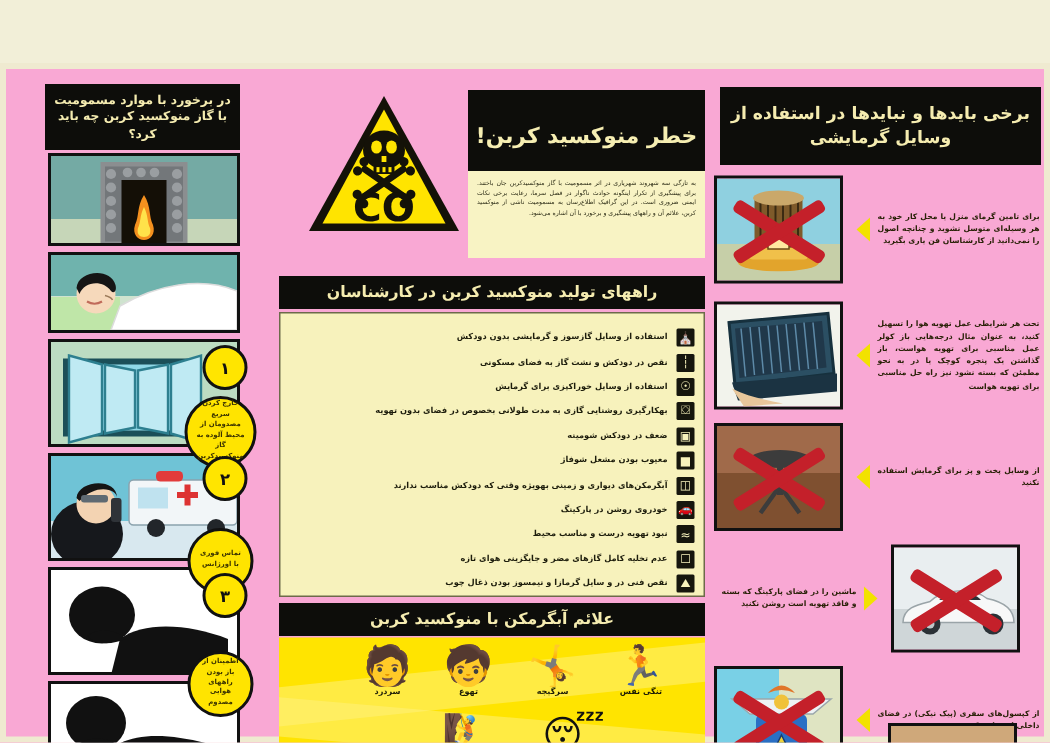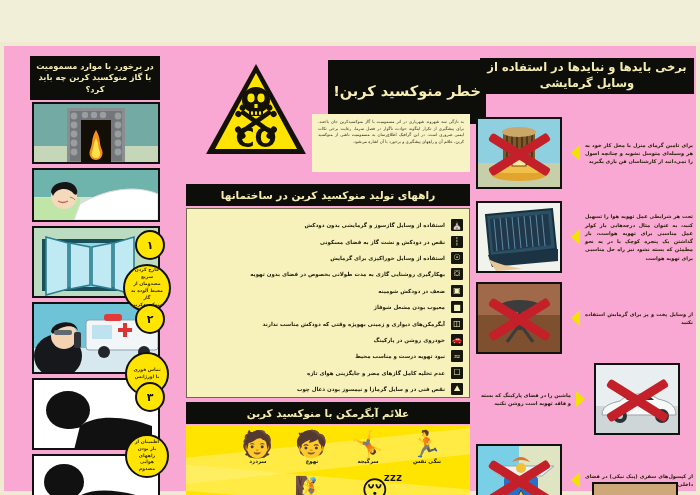--- a/index.html
+++ b/index.html
@@ -61,21 +61,21 @@
   .fire-body{position:absolute;left:50%;transform:translateX(-50%);bottom:0;}
   
   .bed{position:absolute;inset:0;background:linear-gradient(#6fb3ad 0 55%,#cfe3cf 55% 100%);}
 
   
   #centercol{position:absolute;left:160px;top:6px;width:310px;height:483px;}
   #co-sign{
     position:absolute;left:38px;top:8px;width:108px;height:100px;
   }
   #center-title{
-    position:absolute;left:164px;top:8px;width:158px;height:64px;
+    position:absolute;left:148px;top:8px;width:158px;height:64px;
     font-size:14.5px;color:#f6eeb2;
   }
   #center-para{
     position:absolute;left:148px;top:62px;width:158px;height:58px;
     background:#f8f3c4;color:#2a2a14;font-size:4.15px;line-height:1.62;
     text-align:justify;padding:5px 6px;box-sizing:border-box;
   }
   #causes-hdr{position:absolute;left:22px;top:132px;width:284px;height:22px;font-size:10.5px;}
   #causes-box{
     position:absolute;left:22px;top:156px;width:284px;height:190px;
@@ -99,21 +99,21 @@
   .symp .fig{font-size:26px;line-height:26px;color:#111;}
   .symp .lbl{font-size:5.4px;font-weight:bold;color:#1b1b06;margin-top:1px;}
   #logo{
     position:absolute;left:4px;top:470px;width:64px;height:18px;display:flex;align-items:center;gap:3px;
   }
   #logo .mark{width:15px;height:15px;background:#b5222a;border-radius:2px;display:flex;align-items:center;justify-content:center;color:#fff;font-size:9px;}
   #logo .txt{font-size:3.4px;line-height:1.35;color:#7a2a24;font-weight:bold;}
 
   
   #rightcol{position:absolute;left:472px;top:6px;width:222px;height:483px;}
-  #right-title{position:absolute;left:4px;top:6px;width:214px;height:36px;font-size:11.5px;}
+  #right-title{position:absolute;left:4px;top:6px;width:214px;height:52px;font-size:11.5px;}
   .rrow{position:absolute;left:0;width:222px;display:flex;align-items:center;}
   .rtxt{font-size:5.1px;line-height:1.62;color:#2a2208;text-align:justify;font-weight:bold;}
   .arrow{
     width:0;height:0;flex:0 0 9px;
     border-top:8px solid transparent;border-bottom:8px solid transparent;
     border-right:9px solid #f2e200;
   }
   .rimg{flex:0 0 86px;height:72px;border:2px solid #111;box-sizing:border-box;position:relative;overflow:hidden;}
 
   
@@ -256,21 +256,21 @@
           </g>
         </g>
         <text x="54" y="87" text-anchor="middle" font-family="'DejaVu Sans',sans-serif" font-size="26" font-weight="bold" fill="#141208">CO</text>
       </svg>
     </div>
 
     <div id="center-title" class="blkhdr">خطر منوکسید کربن!</div>
 
     <div id="center-para">به تازگی سه شهروند شهریاری در اثر مسمومیت با گاز منوکسیدکربن جان باختند. برای پیشگیری از تکرار اینگونه حوادث ناگوار در فصل سرما، رعایت برخی نکات ایمنی ضروری است. در این گرافیک اطلاع‌رسان به مسمومیت ناشی از منوکسید کربن، علائم آن و راههای پیشگیری و برخورد با آن اشاره می‌شود.</div>
 
-    <div id="causes-hdr" class="blkhdr">راههای تولید منوکسید کربن در ساختمانها</div>
+    <div id="causes-hdr" class="blkhdr">راههای تولید منوکسید کربن در کارشناسان</div>
 
     <div id="causes-box">
       <div class="cause-row">
         <span class="cause-ico">⛪</span>
         <span class="cause-txt">استفاده از وسایل گازسوز و گرمایشی بدون دودکش</span>
       </div>
       <div class="cause-row">
         <span class="cause-ico">┆</span>
         <span class="cause-txt">نقص در دودکش و نشت گاز به فضای مسکونی</span>
       </div>

